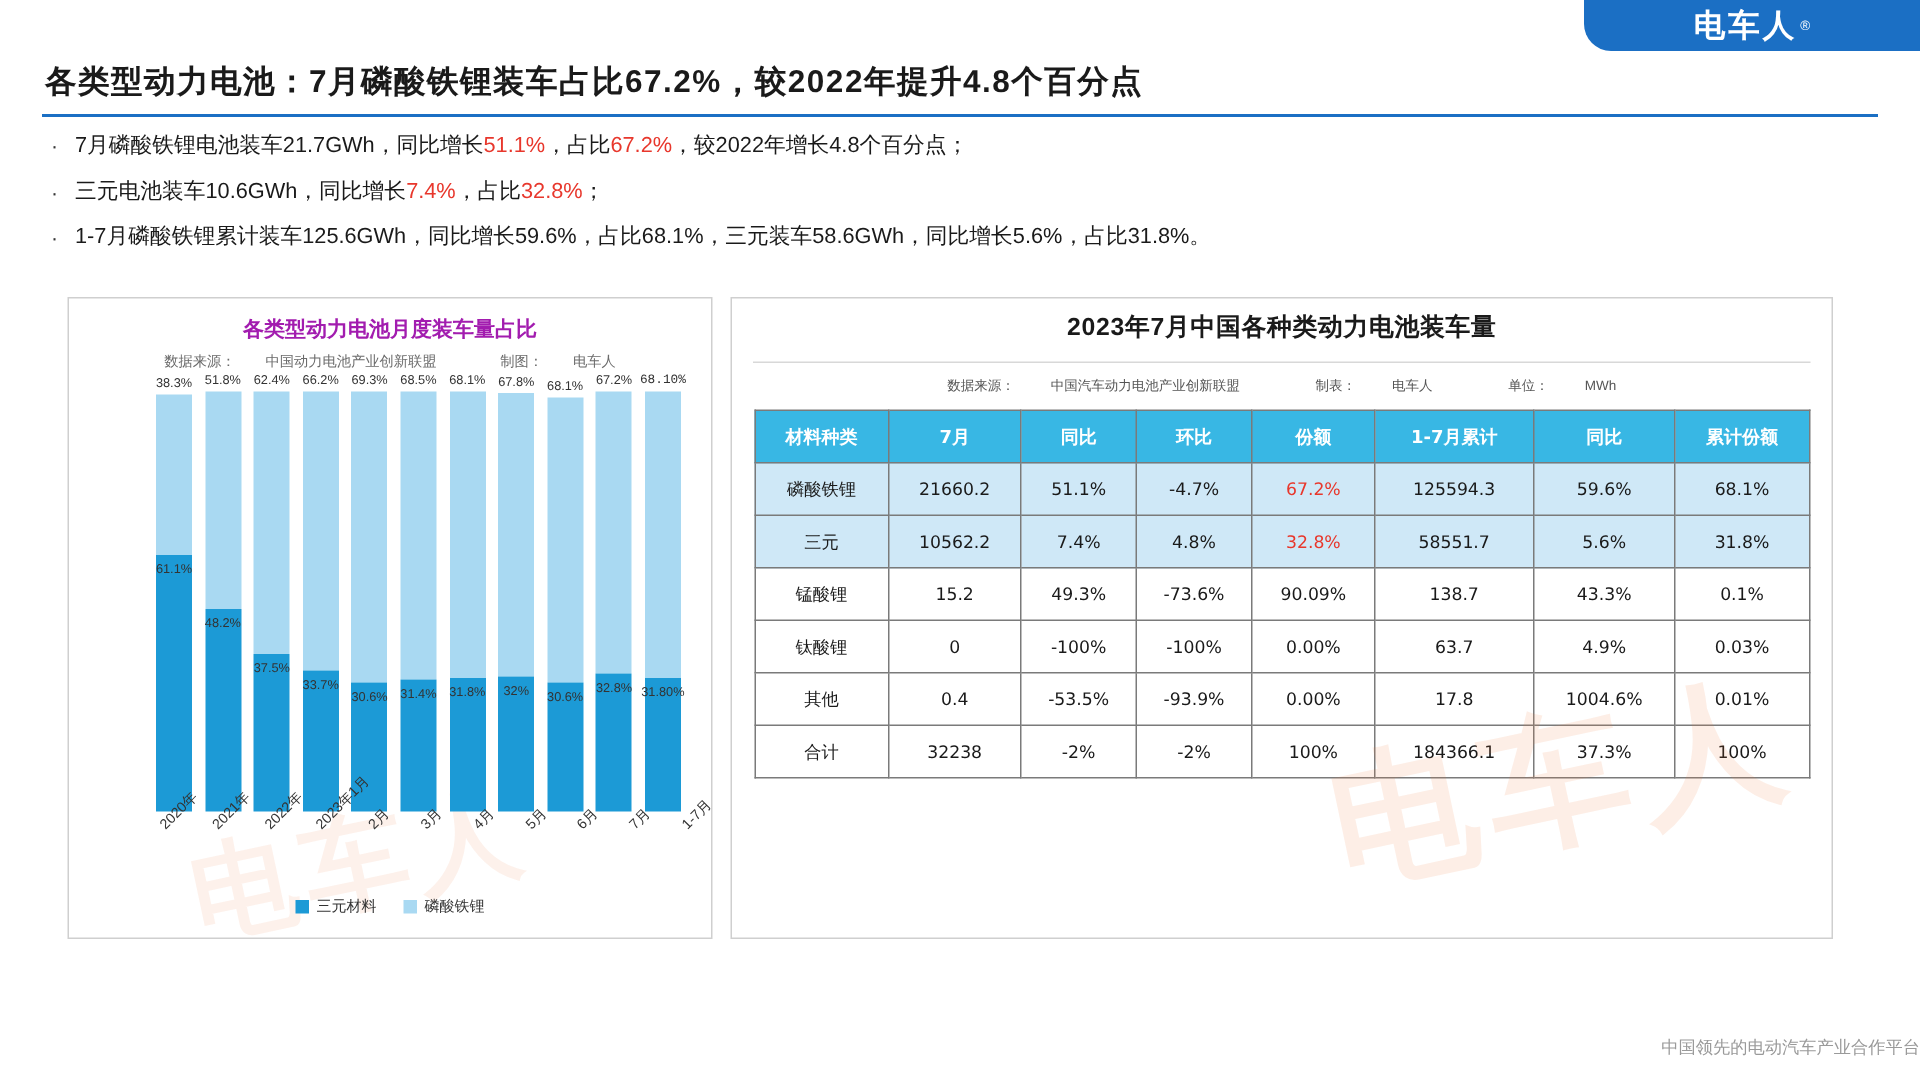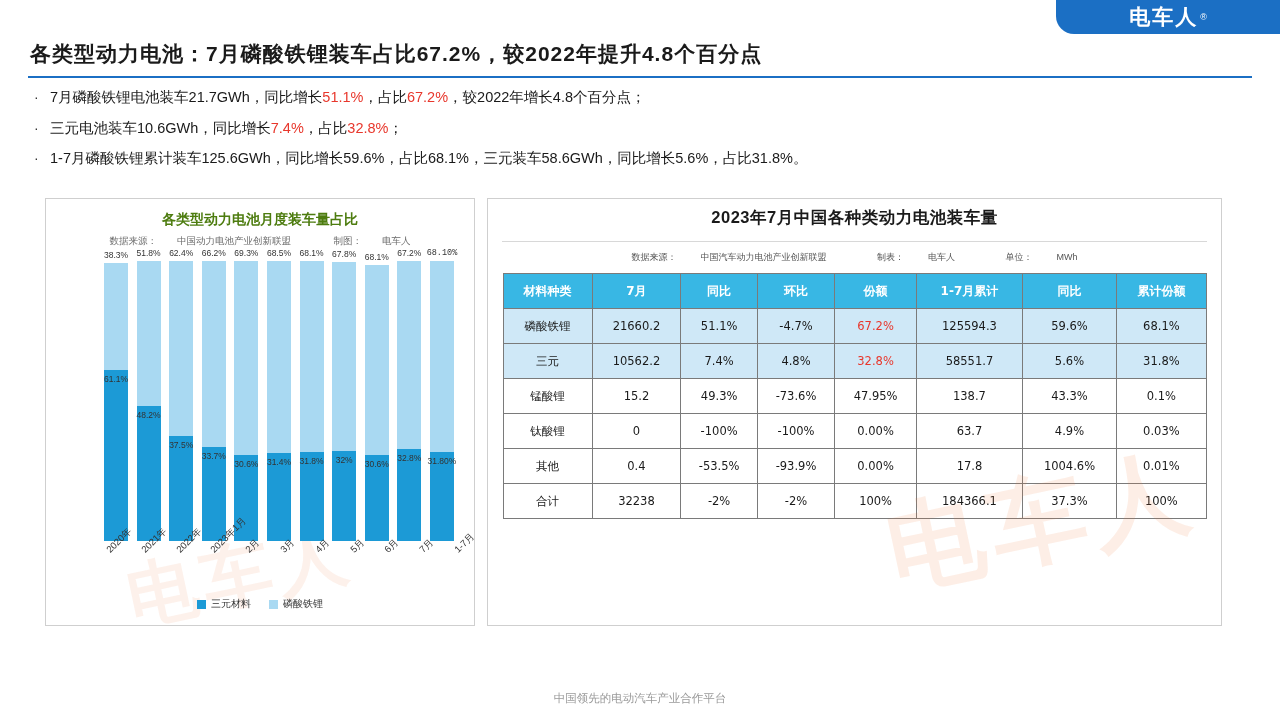--- a/index.html
+++ b/index.html
@@ -38,21 +38,21 @@
   .dot{width:16px;flex:0 0 16px;color:#333;font-size:14px;line-height:1.35;}
   .hl{color:#e8372c;}
   
   .content{position:absolute;left:45px;top:198px;width:1190px;height:430px;display:flex;gap:12px;}
   
   .chart-card{
     width:430px;height:428px;background:#fff;border:1px solid #cfcfcf;
     position:relative;box-sizing:border-box;
   }
   .chart-title{
-    text-align:center;font-size:14px;font-weight:bold;color:#4d7c0f;
+    text-align:center;font-size:14px;font-weight:bold;color:#a21caf;
     margin-top:12px;
   }
   .chart-src{
     text-align:center;font-size:9.5px;color:#6b6b6b;margin-top:6px;
   }
   .chart-src span{margin:0 10px;}
   .plot{
     position:absolute;left:22px;top:62px;width:392px;height:280px;
   }
   .bars{
@@ -117,21 +117,21 @@
     pointer-events:none;font-family:"DejaVu Sans","Liberation Sans",sans-serif;
     white-space:nowrap;
   }
   .wm2{
     position:absolute;left:80px;top:330px;font-size:70px;font-weight:bold;
     color:rgba(236,122,60,.10);letter-spacing:6px;transform:rotate(-12deg);
     pointer-events:none;white-space:nowrap;
   }
   
   .footer{
-    position:absolute;left:0;bottom:14px;width:1280px;text-align:center;
+    position:absolute;left:0;bottom:14px;width:1280px;text-align:right;
     font-size:11.5px;color:#9a9a9a;
   }
 </style>
 </head>
 <body>
 
 <div class="brand">
   <span class="brand-text">电车人</span>
   <span class="brand-reg">®</span>
 </div>
@@ -305,21 +305,21 @@
             <td class="red">32.8%</td>
             <td>58551.7</td>
             <td>5.6%</td>
             <td>31.8%</td>
           </tr>
           <tr>
             <td class="first">锰酸锂</td>
             <td>15.2</td>
             <td>49.3%</td>
             <td>-73.6%</td>
-            <td>47.95%</td>
+            <td>90.09%</td>
             <td>138.7</td>
             <td>43.3%</td>
             <td>0.1%</td>
           </tr>
           <tr>
             <td class="first">钛酸锂</td>
             <td>0</td>
             <td>-100%</td>
             <td>-100%</td>
             <td>0.00%</td>

